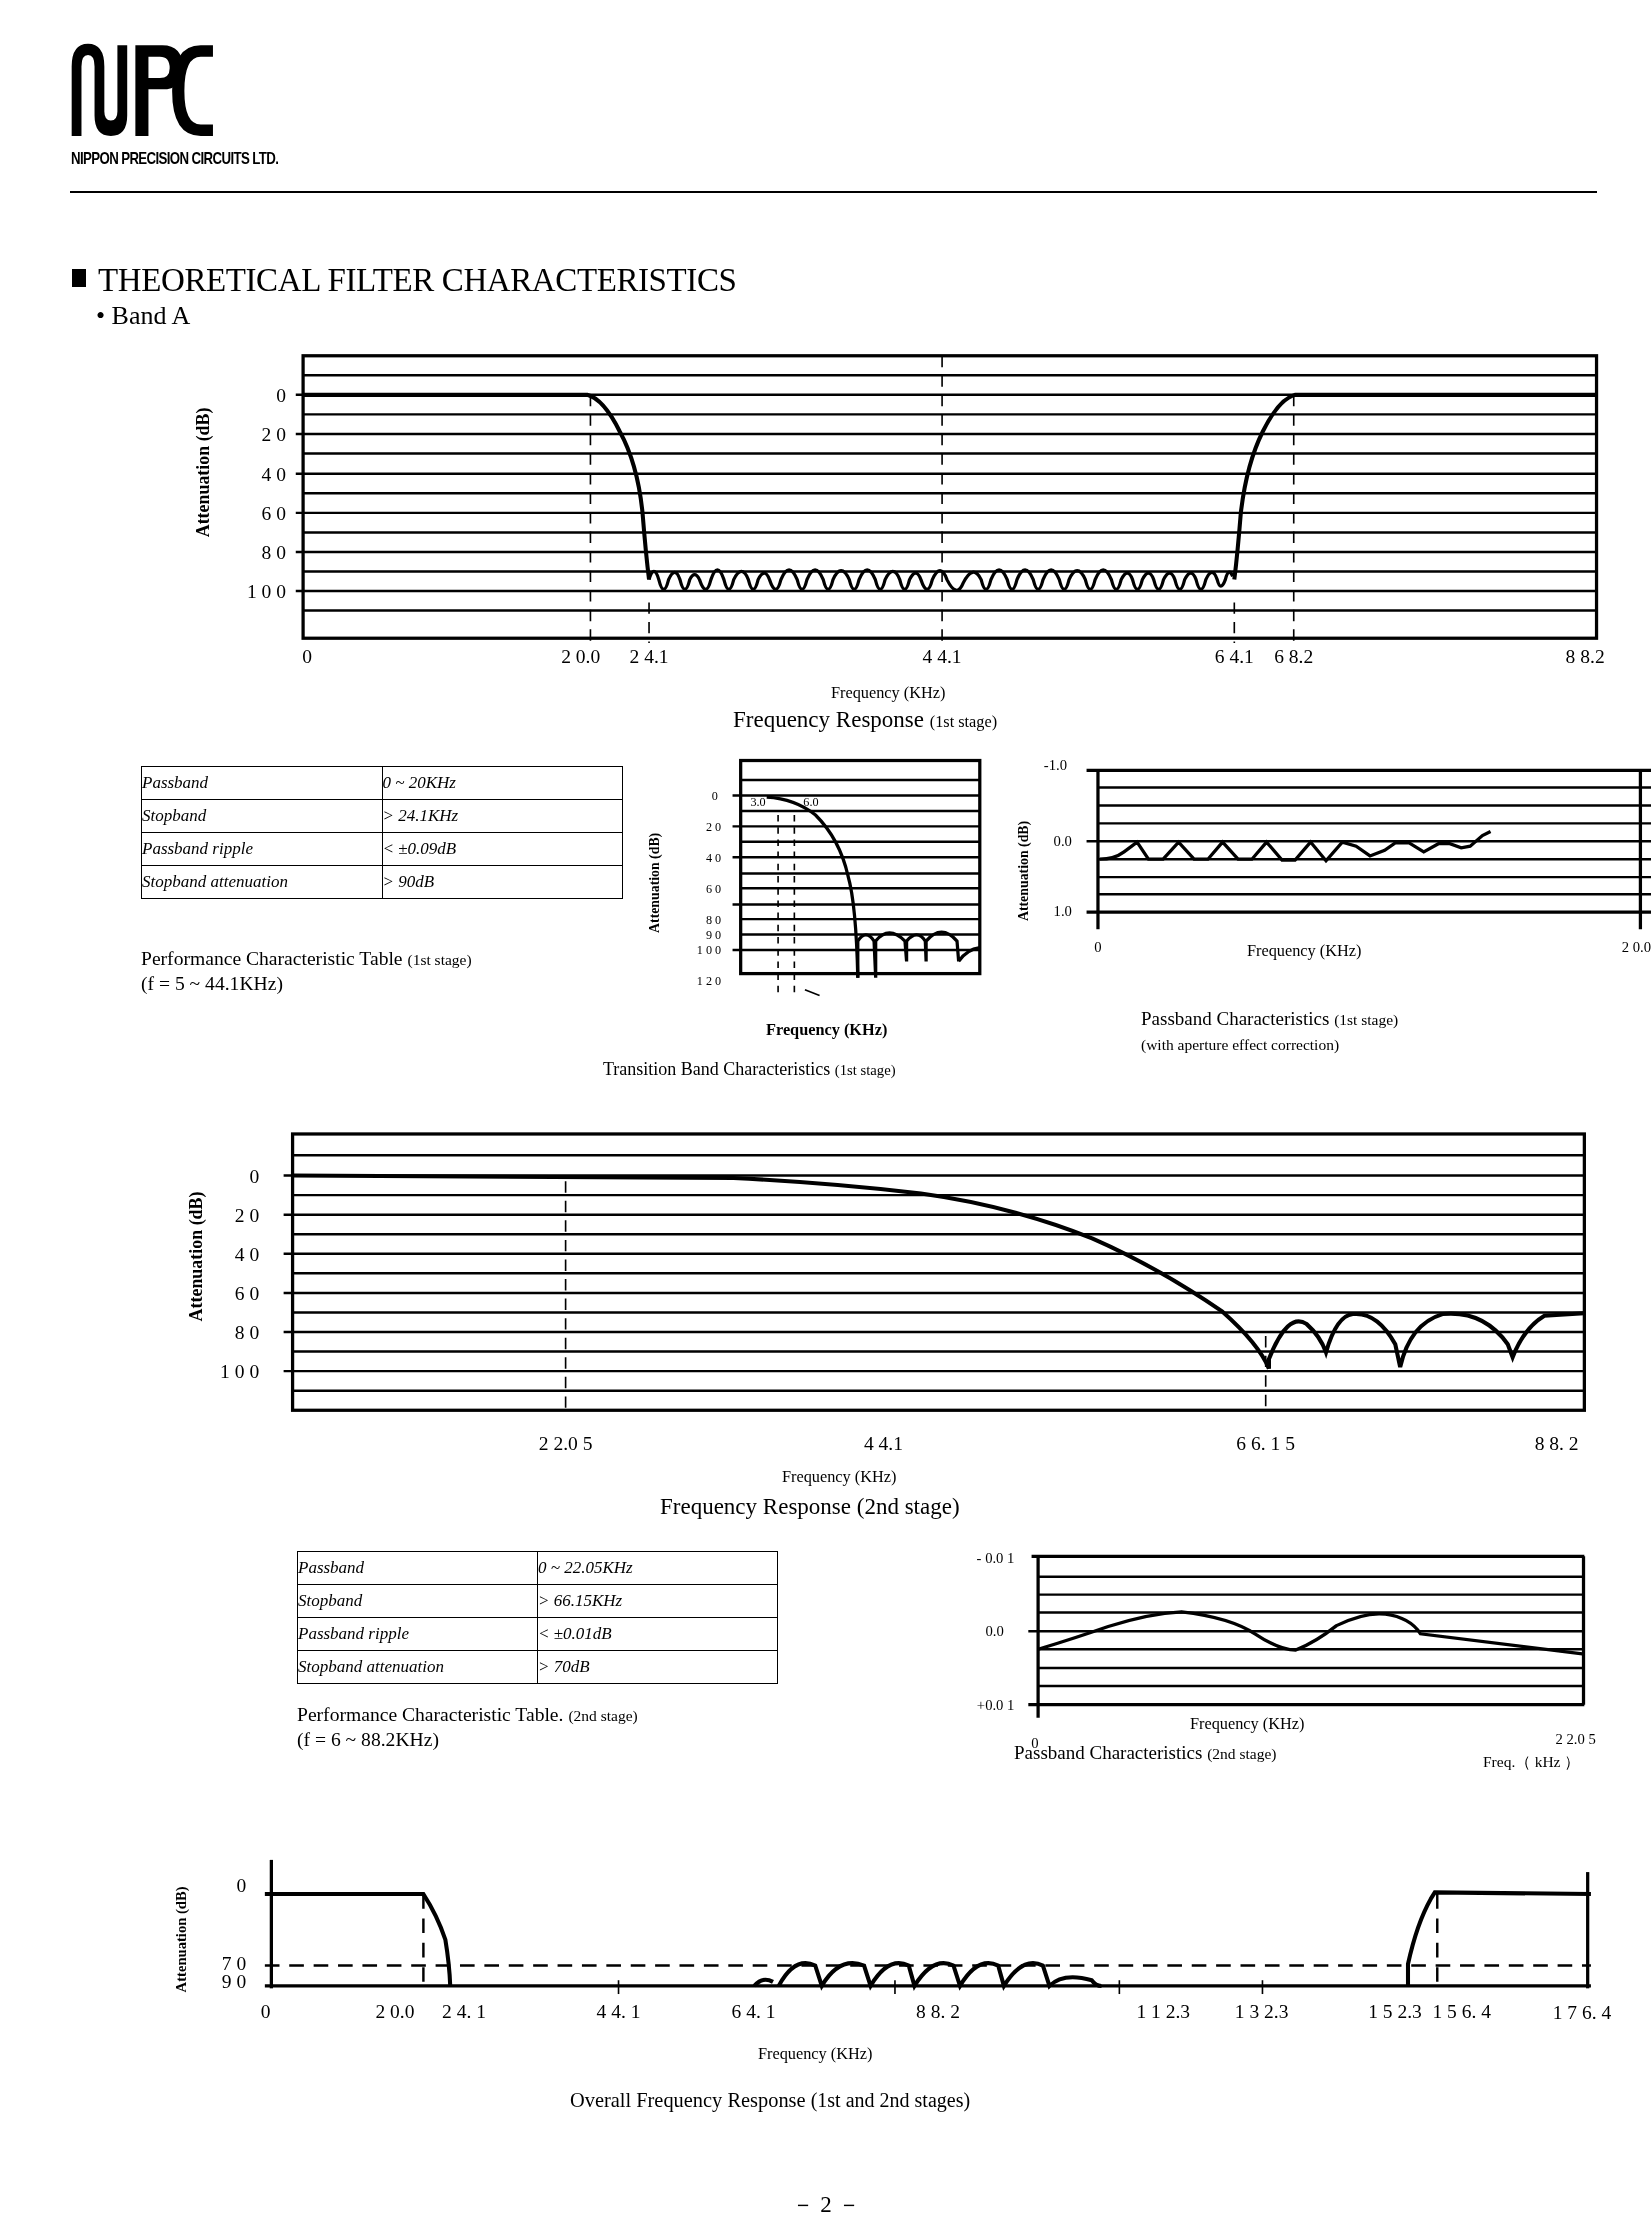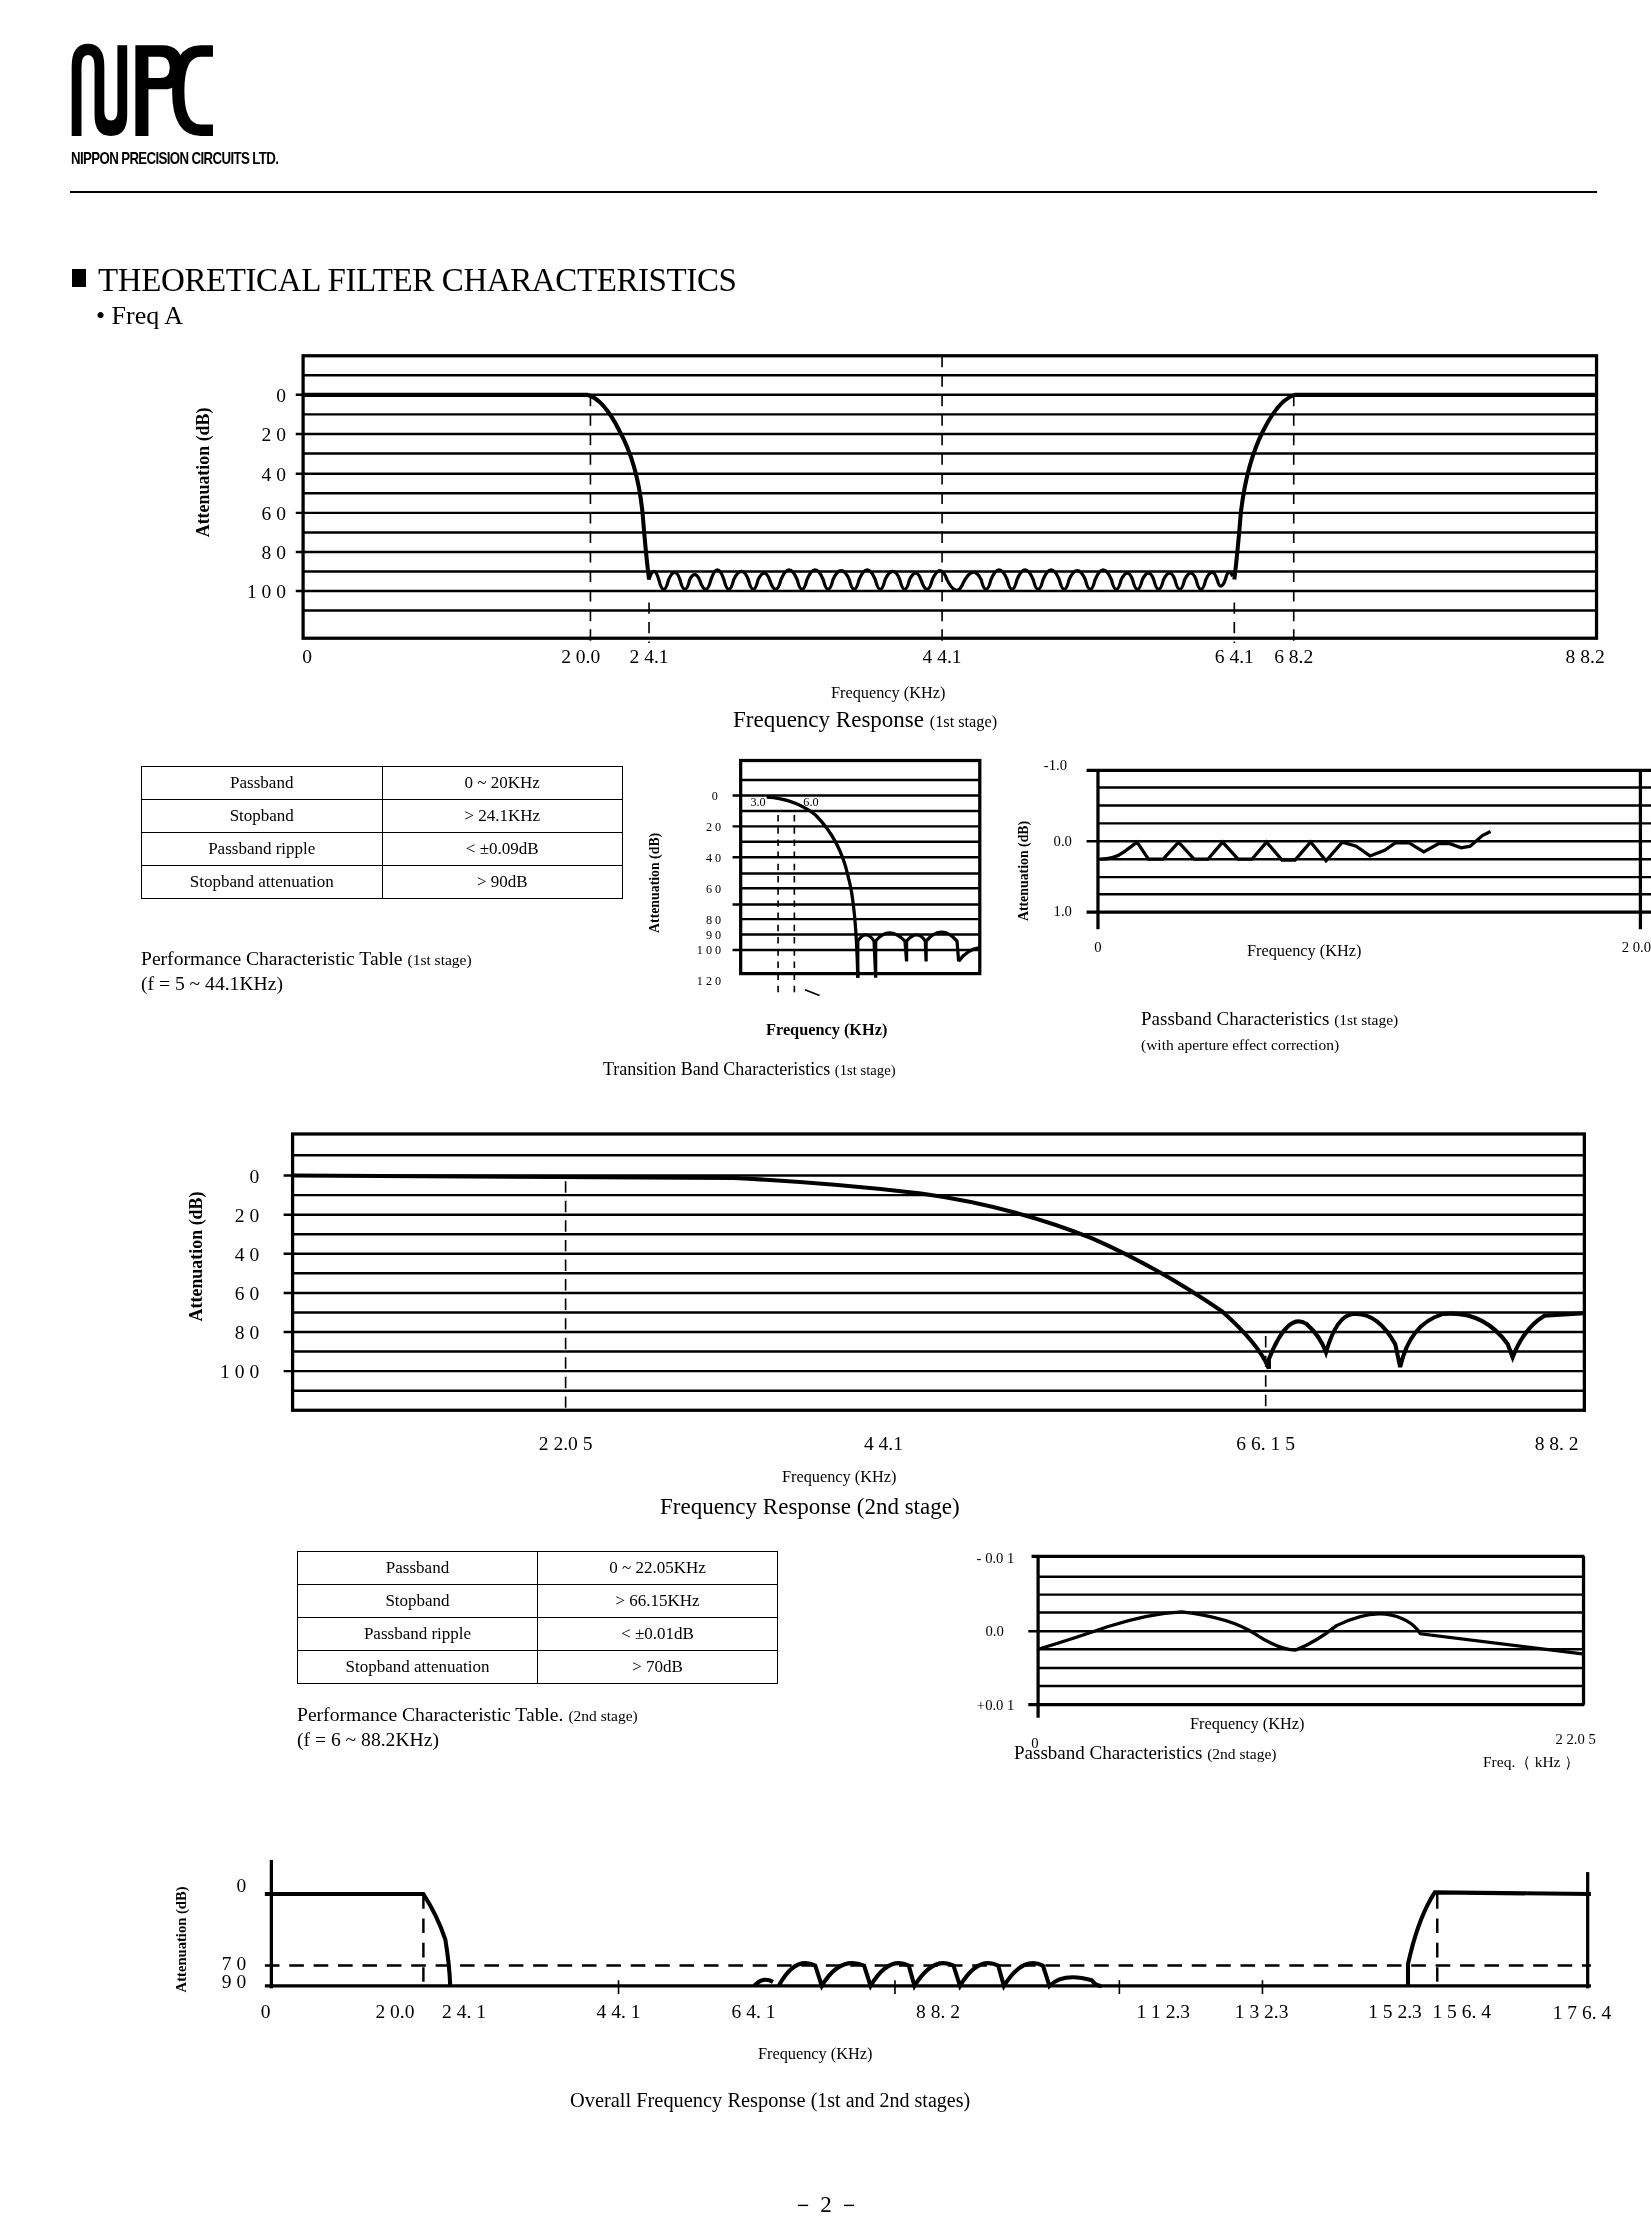--- a/index.html
+++ b/index.html
@@ -8,38 +8,38 @@
   .abs { position: absolute; }
   .logo { left: 70px; top: 42px; width: 143px; height: 98px; }
   .company { left: 71px; top: 149px; font-family: "Liberation Sans", sans-serif; font-weight: bold;
              font-size: 17px; letter-spacing: -0.8px; transform: scaleX(0.78); transform-origin: left top; white-space: nowrap; }
   .rule { left: 70px; top: 191px; width: 1527px; height: 2.4px; background: #000; }
   .sq { left: 72px; top: 269px; width: 14px; height: 18px; background: #000; }
   .section-title { left: 98px; top: 262px; font-size: 33px; white-space: nowrap; letter-spacing: -0.4px; }
   .subtitle { left: 96px; top: 301px; font-size: 26px; white-space: nowrap; }
   svg text { font-family: "Liberation Serif", "DejaVu Serif", serif; fill: #000; }
   table.perf { border-collapse: collapse; position: absolute; }
-  table.perf td { border: 1.6px solid #000; text-align: center; font-size: 17px; padding: 0; height: 32px; }
+  table.perf td { border: 1.6px solid #000; text-align: left; font-size: 17px; padding: 0; height: 32px; font-style: italic; }
   .cap { position: absolute; text-align: left; white-space: nowrap; }
   .footer { left: 0; width: 1652px; top: 2189px; text-align: center; font-size: 23px; }
 </style>
 </head>
 <body>
 
 <svg class="abs logo" viewBox="0 0 175 120">
   <path d="M2 115 V30 Q2 2 22 2 Q42 2 42 30 V85 Q42 96 50 96 Q58 96 58 85 V4 H70 V90 Q70 115 50 115 Q30 115 30 90 V30 Q30 16 22 16 Q14 16 14 30 V115 Z" fill="#000"></path>
   <path d="M80 115 V4 H113 Q138 4 138 32 Q138 58 113 58 H96 V44 H110 Q122 44 122 32 Q122 18 110 18 H96 V115 Z" fill="#000"></path>
   <path d="M175 4 V18 H160 Q140 18 140 60 Q140 101 160 101 H175 V115 H160 Q125 115 125 60 Q125 4 160 4 Z" fill="#000" transform="translate(0,0)"></path>
 </svg>
 <div class="abs company">NIPPON PRECISION CIRCUITS LTD.</div>
 <div class="abs rule"></div>
 
 <div class="abs sq"></div>
 <div class="abs section-title">THEORETICAL FILTER CHARACTERISTICS</div>
-<div class="abs subtitle">• Freq A</div>
+<div class="abs subtitle">• Band A</div>
 
 <svg class="abs" style="left:163px;top:346px" width="1467px" height="407px" viewBox="200 425 1800 500">
   <g stroke="#000" stroke-width="4" fill="none">
     <rect x="371" y="437" width="1589" height="347"></rect>
   </g>
   <g stroke="#000" stroke-width="3">
     <line x1="371" y1="461" x2="1960" y2="461"></line>
     <line x1="362" y1="485" x2="1960" y2="485"></line>
     <line x1="371" y1="509" x2="1960" y2="509"></line>
     <line x1="362" y1="533" x2="1960" y2="533"></line>

